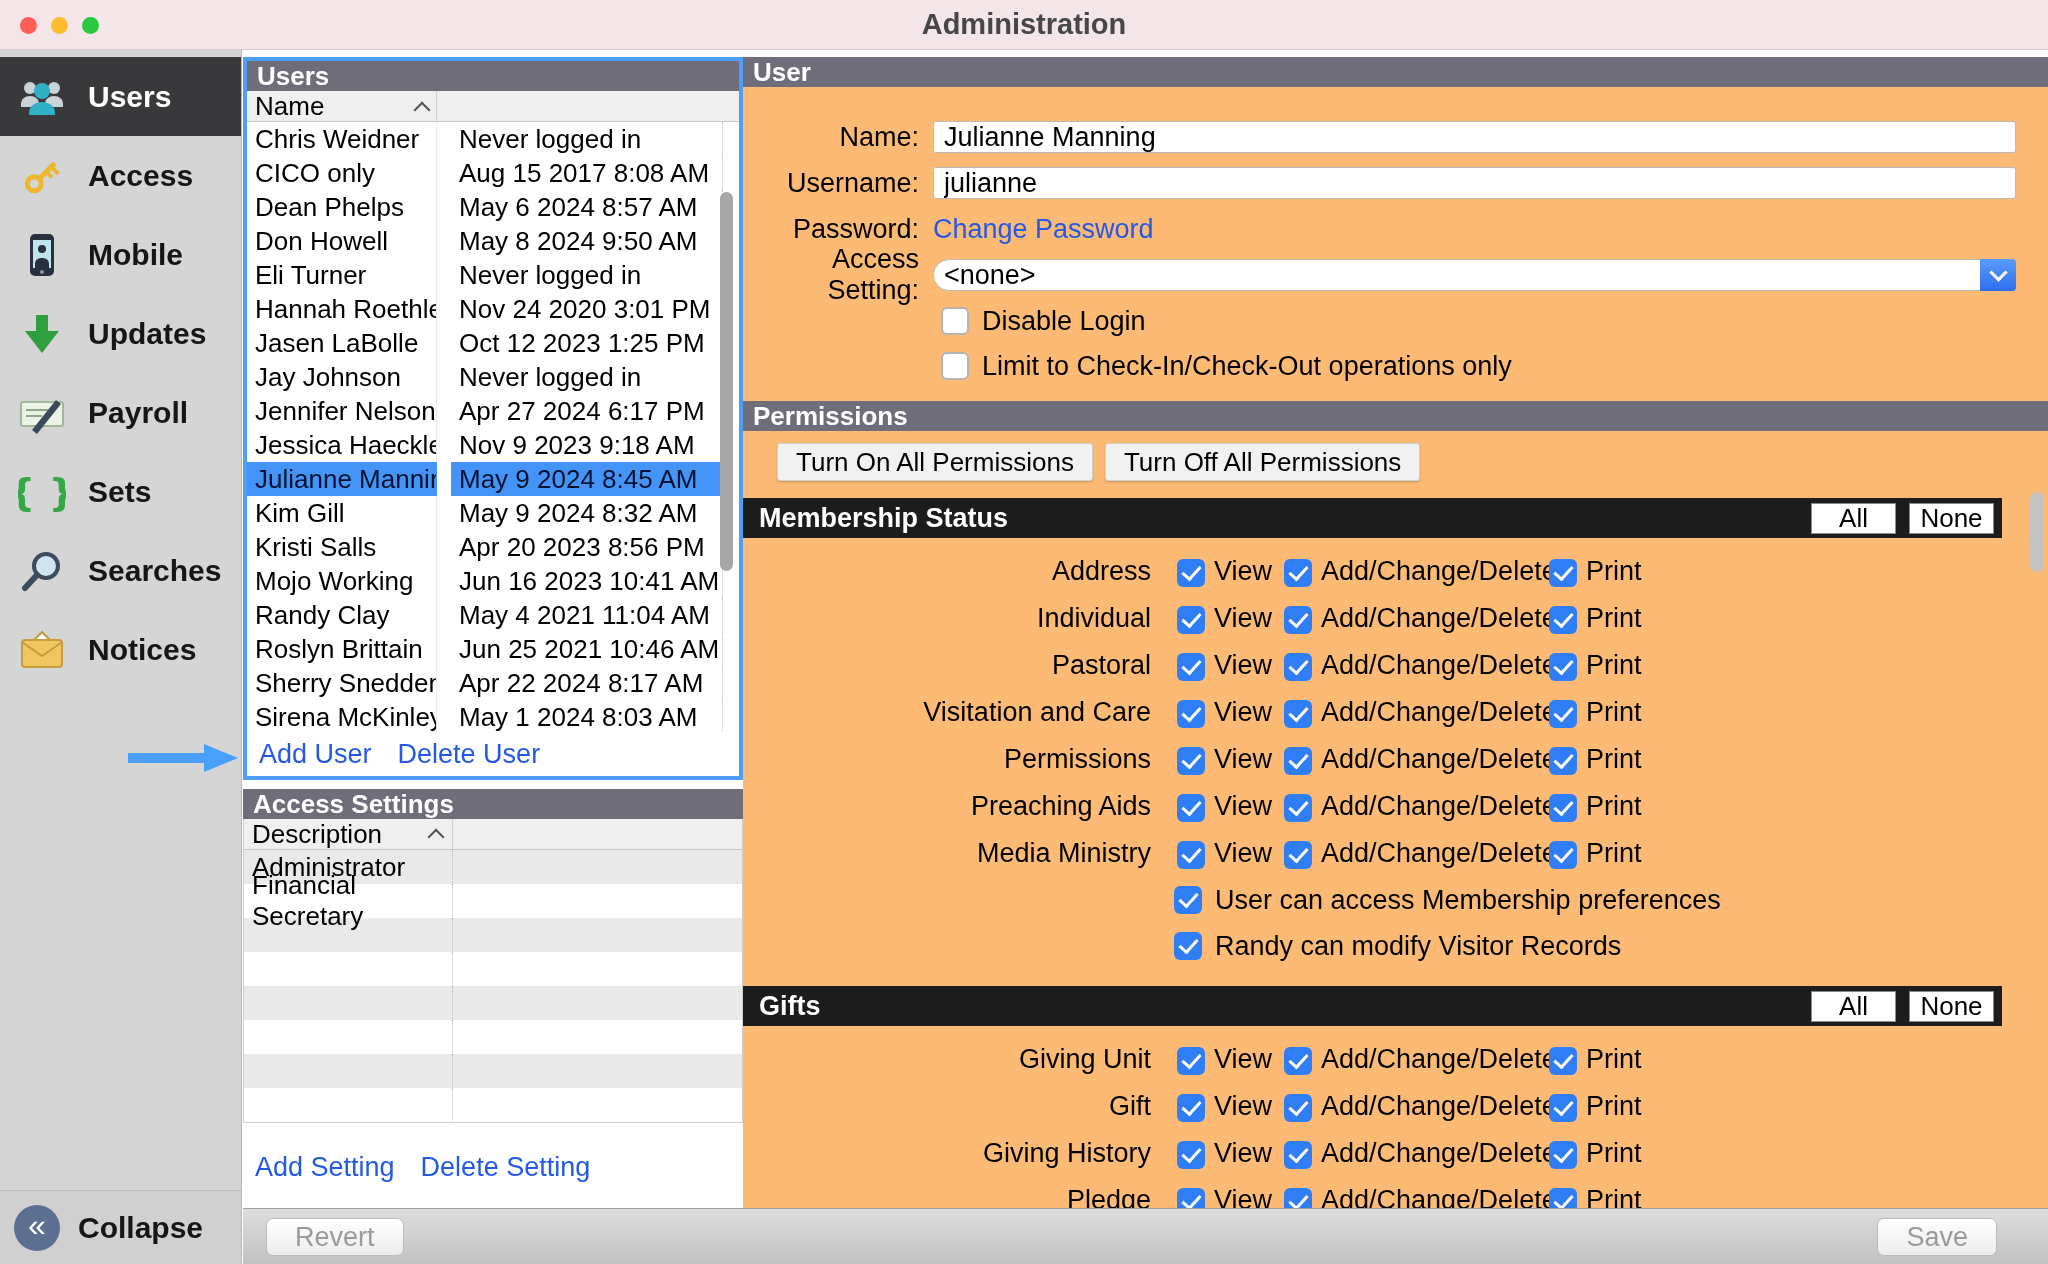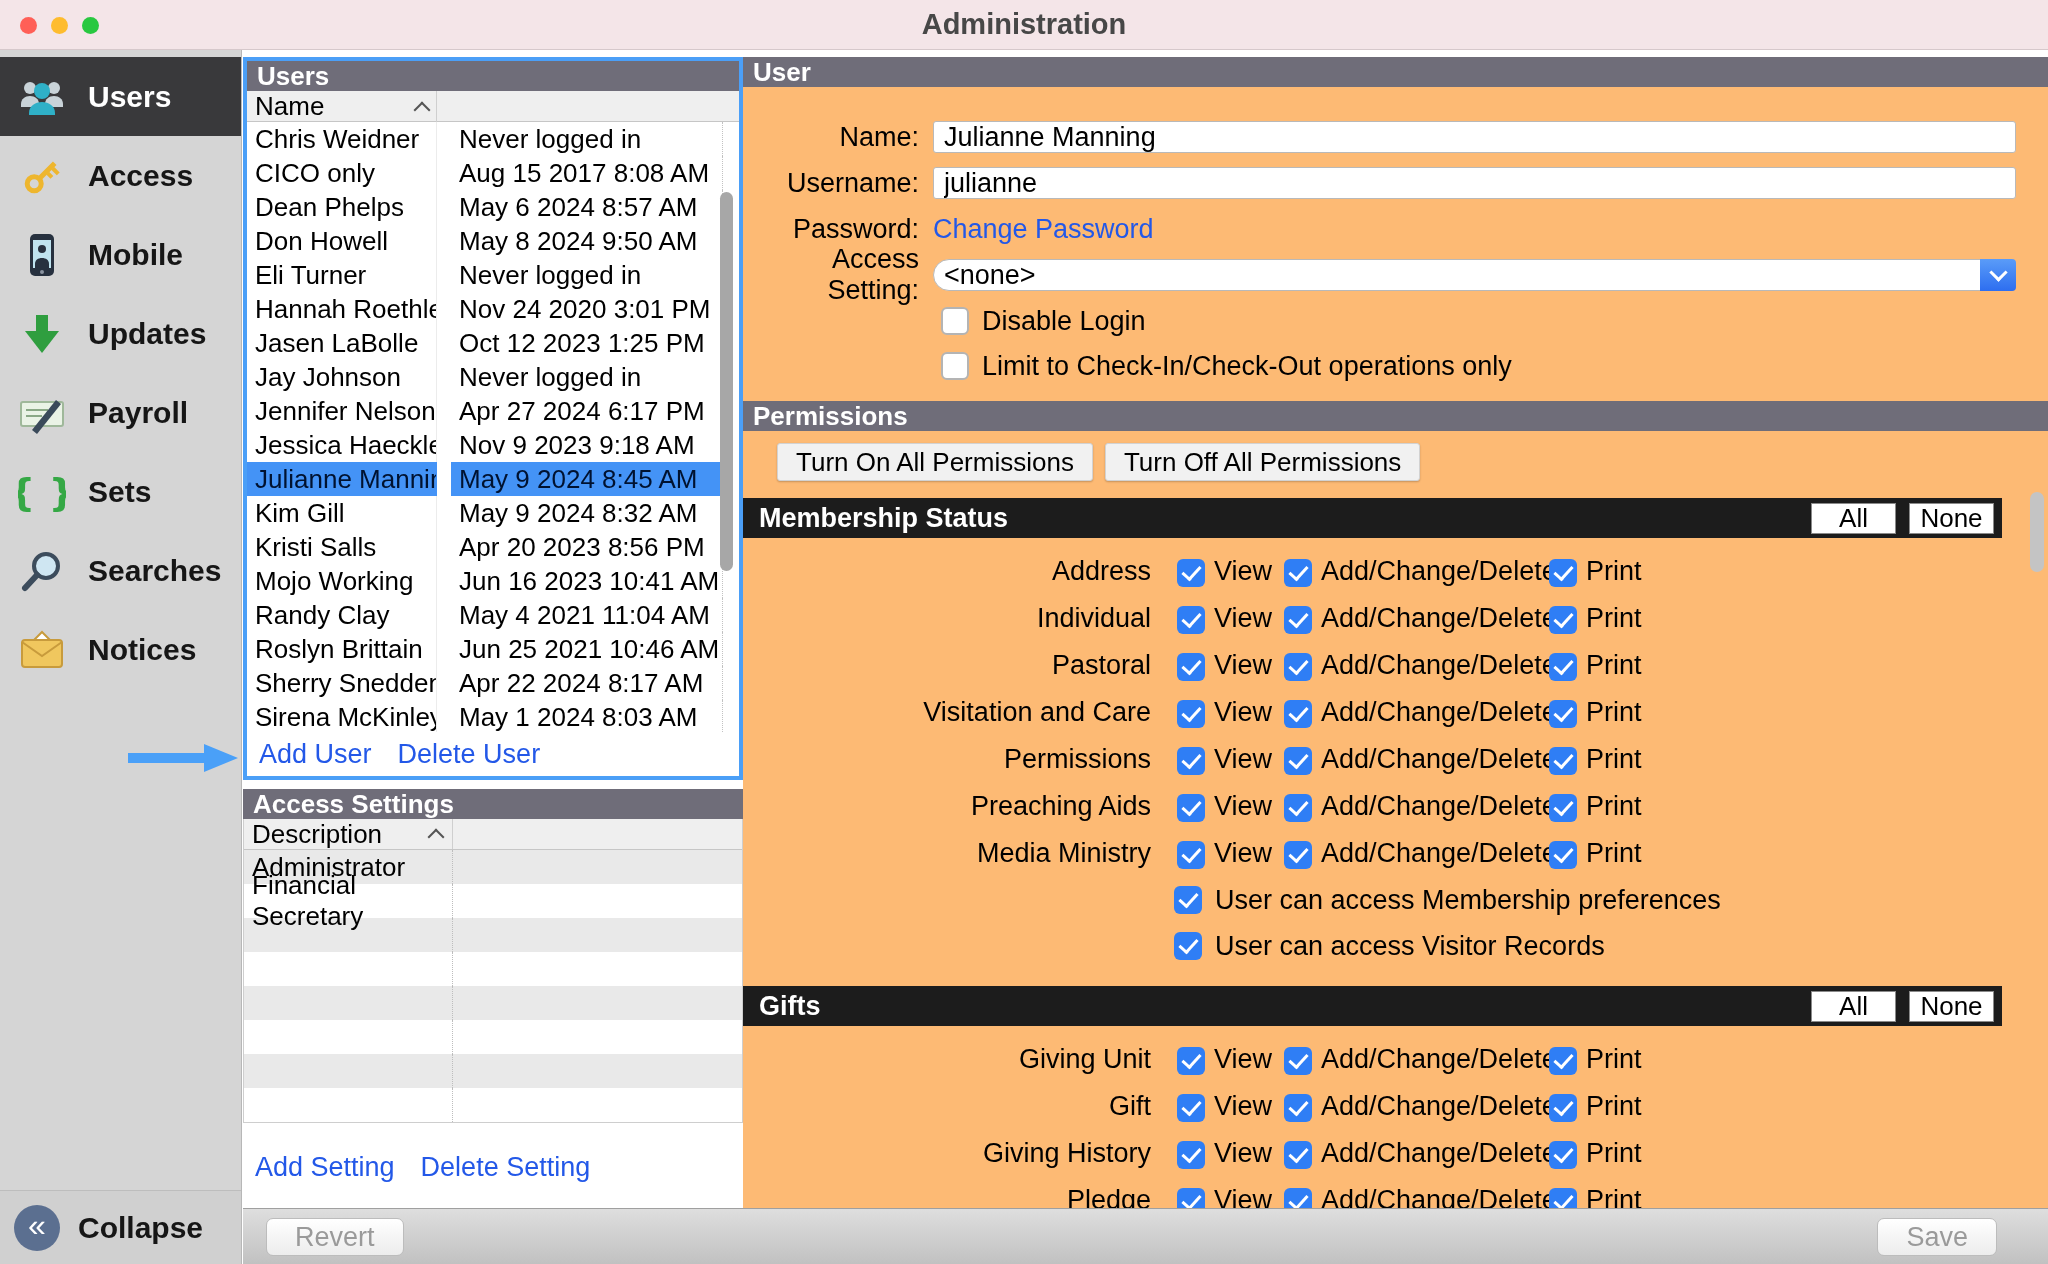--- a/index.html
+++ b/index.html
@@ -495,21 +495,21 @@
               <span class="cb-label">Print</span>
             </div>
           </div>
         </div>
         <div class="extra-row">
           <span class="cb checked"></span>
           <span class="cb-label">User can access Membership preferences</span>
         </div>
         <div class="extra-row">
           <span class="cb checked"></span>
-          <span class="cb-label">User can access Visitor Records</span>
+          <span class="cb-label">Randy can modify Visitor Records</span>
         </div>
       </div>
       <div class="psection">
         <div class="black-bar">
           <div class="black-title">Gifts</div>
           <div class="anbtn">All</div>
           <div class="anbtn">None</div>
         </div>
         <div class="perm-rows">
           <div class="perm-row">

